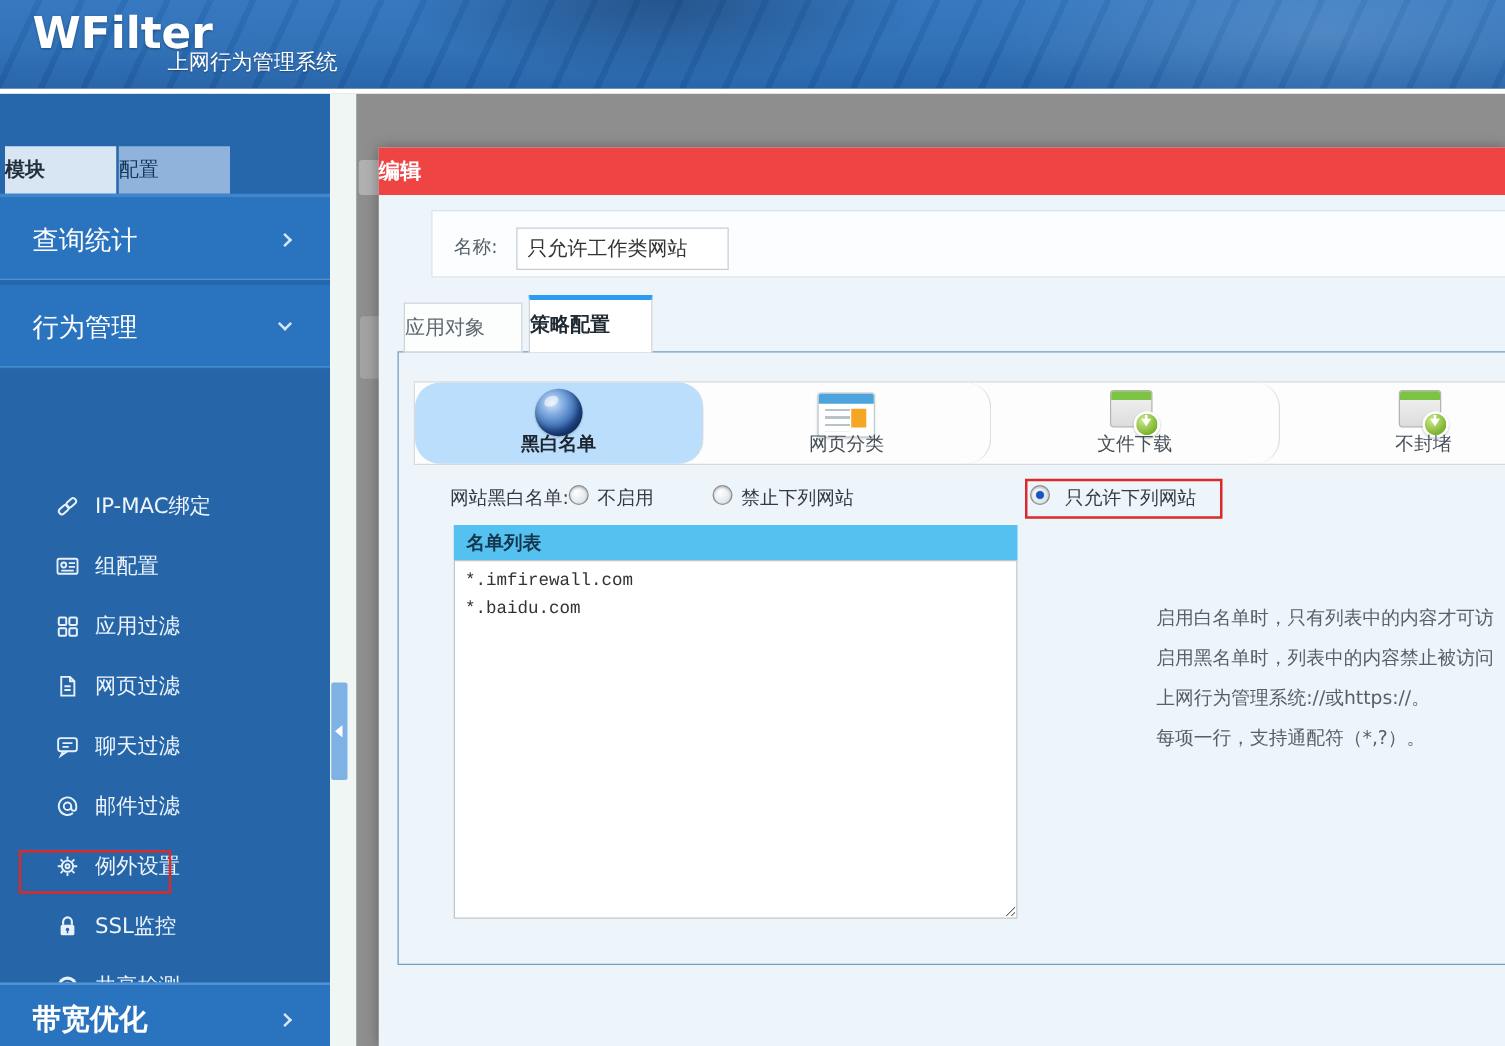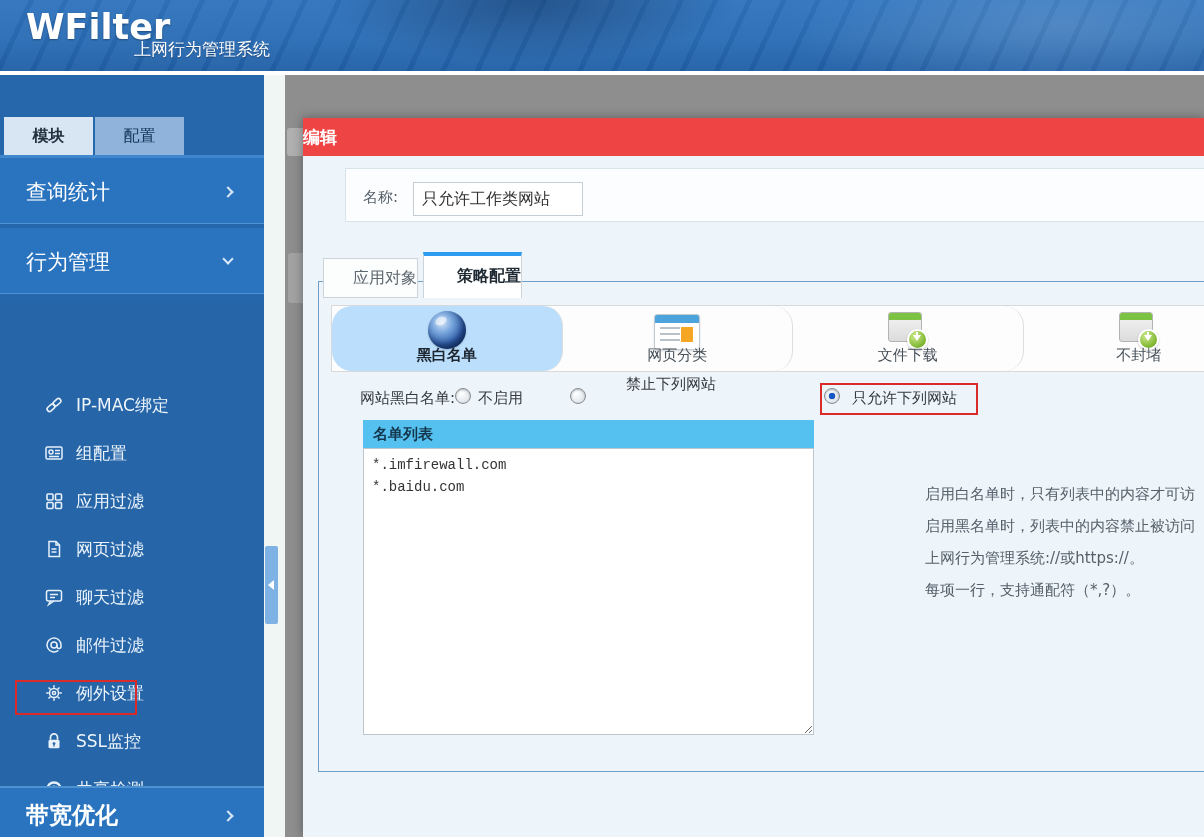--- a/index.html
+++ b/index.html
@@ -18,21 +18,21 @@
   .topbar::after { content:""; position:absolute; inset:0;
     background:radial-gradient(ellipse 300px 90px at 44% 0%, rgba(8,25,55,.38), transparent 70%),
                radial-gradient(ellipse 420px 120px at 88% 35%, rgba(255,255,255,.14), transparent 65%); }
   .logo { left:26px; top:7px; color:#fff; font-size:35px; font-weight:bold; letter-spacing:0px;
     text-shadow:0 1px 2px rgba(0,0,0,.35); z-index:2; }
   .logo-sub { left:134px; top:38px; color:#fff; font-size:17px; z-index:2; text-shadow:0 1px 1px rgba(0,0,0,.3); }
   .top-divider { left:0; top:71px; width:1204px; height:4px; background:#ffffff; z-index:3; }
 
   
   .sidebar { left:0; top:75px; width:264px; height:762px; background:#2667ab; z-index:2; }
-  .side-tab { top:42px; height:38px; width:89px; text-align:center; line-height:38px; font-size:16px; cursor:pointer; }
+  .side-tab { top:42px; height:38px; width:89px; line-height:38px; font-size:16px; cursor:pointer; }
   .side-tab.mod { left:4px; background:#d8e6f4; color:#222f3d; font-weight:bold; }
   .side-tab.cfg { left:95px; background:#8fb3da; color:#13355c; }
   .side-tab-line { left:0; top:80px; width:264px; height:3px; background:#3f86cd; }
   .section { left:0; width:264px; height:66px; background:#2a74bf; color:#fff; font-size:21px;
     line-height:69px; padding-left:26px; border-bottom:1px solid #4f92d2; cursor:pointer; }
   .sec1 { top:83px; } .sec2 { top:153px; }
   .section .chev { position:absolute; right:32px; top:30px; width:8px; height:8px;
     border-right:2px solid #d7e7f7; border-bottom:2px solid #d7e7f7; }
   .chev.right { transform:rotate(-45deg); }
   .chev.down  { transform:rotate(45deg); top:27px; }
@@ -63,21 +63,21 @@
   
   .dialog { left:303px; top:118px; width:901px; height:719px; background:#edf5fa; z-index:5;
     box-shadow:0 0 10px rgba(0,0,0,.35); }
   .dlg-header { left:303px; top:118px; width:980px; height:38px; background:#ef4444; z-index:6;
     color:#fff; font-size:17px; font-weight:bold; line-height:38px; }
   .name-box { left:345px; top:168px; width:880px; height:54px; background:#fbfdfe; border:1px solid #d9e3ea; z-index:6; }
   .name-label { left:363px; top:188px; font-size:15px; color:#555f68; z-index:7; }
   .name-input { left:413px; top:182px; width:170px; height:29px; background:#fff; border:1px solid #c6ced5;
     font-size:16px; color:#333; padding:16px 8px; z-index:7; font-family:"DejaVu Sans","Liberation Sans",sans-serif; }
 
-  .dtab { z-index:8; text-align:right; cursor:pointer;margin-top:16px; }
+  .dtab { z-index:8; text-align:left; cursor:pointer; }
   .dtab.inactive { left:323px; top:242px; width:95px; height:40px; background:#fcfdfd; border:1px solid #ccd4da;
     color:#5d6870; font-size:16px; line-height:38px; }
   .dtab.active { left:423px; top:236px; width:99px; height:46px; background:#ffffff;
     border:1px solid #ccd4da; border-bottom:none; border-top:4px solid #2d9bef;
     color:#1f2a33; font-size:16px; font-weight:bold; line-height:40px; }
 
   .panel { left:318px; top:281px; width:890px; height:491px; background:#eef5fa; border:1px solid #6f9ec6; z-index:6; }
 
   
   .strip { left:331px; top:305px; width:924px; height:67px; background:#fdfdfd; border:1px solid #d9d9d9;
@@ -304,21 +304,21 @@
           <div class="garrow"></div>
       </div>
       <div class="plabel">不封堵</div>
     </div>
   </div>
 
   <div class="abs radio-label nowrap" style="left:360px; top:389px;">网站黑白名单:</div>
   <div class="abs radio" style="left:455px; top:388px;"></div>
   <div class="abs radio-label nowrap" style="left:478px; top:389px;">不启用</div>
   <div class="abs radio" style="left:570px; top:388px;"></div>
-  <div class="abs radio-label nowrap" style="left:593px; top:375px;margin-left:33px;">禁止下列网站</div>
+  <div class="abs radio-label nowrap" style="left:593px; top:389px;">禁止下列网站</div>
   <div class="abs radio checked" style="left:824px; top:388px;"></div>
   <div class="abs radio-label nowrap" style="left:852px; top:389px;">只允许下列网站</div>
   <div class="redbox redbox-radio"></div>
 
   <div class="abs list-header">名单列表</div>
   <textarea class="abs list-textarea" spellcheck="false" style="">*.imfirewall.com
 *.baidu.com</textarea>
 
   <div class="abs help">
     <div>启用白名单时，只有列表中的内容才可访</div>

